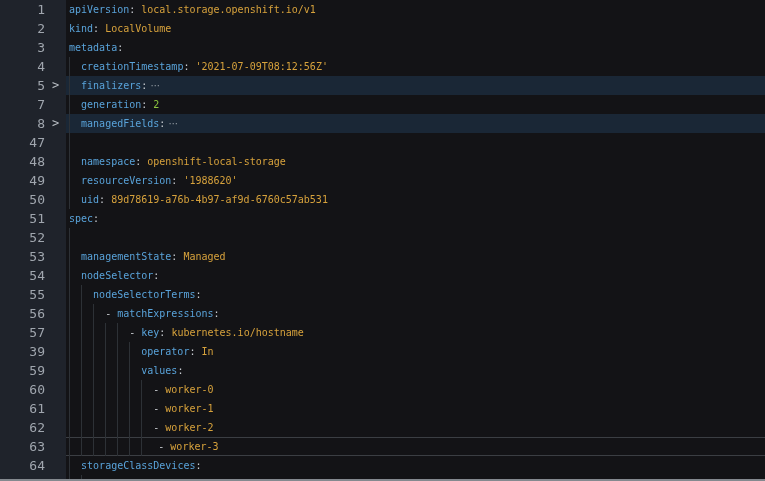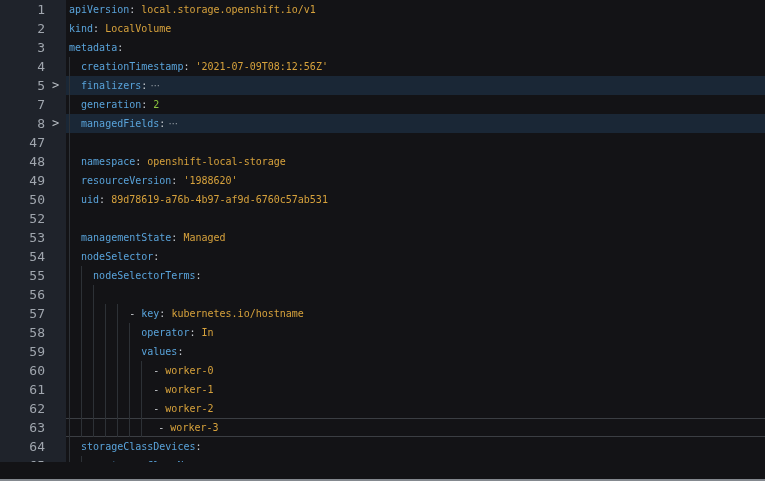--- a/index.html
+++ b/index.html
@@ -119,20 +119,27 @@
   </div>
       <div class="row">
     <div class="gutter">
       <span class="num">50</span>
       <span class="chev">&gt;</span>
     </div>
     <div class="code"><span class="guide" style="left: calc(0ch + 3px);"></span><span class="codetext">  <span class="key">uid</span><span class="punct">:</span> <span class="val-string">89d78619-a76b-4b97-af9d-6760c57ab531</span></span></div>
   </div>
       <div class="row">
     <div class="gutter">
+      <span class="num">51</span>
+      <span class="chev">&gt;</span>
+    </div>
+    <div class="code"><span class="codetext"><span class="key">spec</span><span class="punct">:</span></span></div>
+  </div>
+      <div class="row">
+    <div class="gutter">
       <span class="num">52</span>
       <span class="chev">&gt;</span>
     </div>
     <div class="code"><span class="guide" style="left: calc(0ch + 3px);"></span></div>
   </div>
       <div class="row">
     <div class="gutter">
       <span class="num">53</span>
       <span class="chev">&gt;</span>
     </div>
@@ -150,32 +157,32 @@
       <span class="num">55</span>
       <span class="chev">&gt;</span>
     </div>
     <div class="code"><span class="guide" style="left: calc(0ch + 3px);"></span><span class="guide" style="left: calc(2ch + 3px);"></span><span class="codetext">    <span class="key">nodeSelectorTerms</span><span class="punct">:</span></span></div>
   </div>
       <div class="row">
     <div class="gutter">
       <span class="num">56</span>
       <span class="chev">&gt;</span>
     </div>
-    <div class="code"><span class="guide" style="left: calc(0ch + 3px);"></span><span class="guide" style="left: calc(2ch + 3px);"></span><span class="guide" style="left: calc(4ch + 3px);"></span></div>
+    <div class="code"><span class="guide" style="left: calc(0ch + 3px);"></span><span class="guide" style="left: calc(2ch + 3px);"></span><span class="guide" style="left: calc(4ch + 3px);"></span><span class="codetext">      <span class="punct">- </span><span class="key">matchExpressions</span><span class="punct">:</span></span></div>
   </div>
       <div class="row">
     <div class="gutter">
       <span class="num">57</span>
       <span class="chev">&gt;</span>
     </div>
     <div class="code"><span class="guide" style="left: calc(0ch + 3px);"></span><span class="guide" style="left: calc(2ch + 3px);"></span><span class="guide" style="left: calc(4ch + 3px);"></span><span class="guide" style="left: calc(6ch + 3px);"></span><span class="guide" style="left: calc(8ch + 3px);"></span><span class="codetext">          <span class="punct">- </span><span class="key">key</span><span class="punct">:</span> <span class="val-string">kubernetes.io/hostname</span></span></div>
   </div>
       <div class="row">
     <div class="gutter">
-      <span class="num">58</span>
+      <span class="num">39</span>
       <span class="chev">&gt;</span>
     </div>
     <div class="code"><span class="guide" style="left: calc(0ch + 3px);"></span><span class="guide" style="left: calc(2ch + 3px);"></span><span class="guide" style="left: calc(4ch + 3px);"></span><span class="guide" style="left: calc(6ch + 3px);"></span><span class="guide" style="left: calc(8ch + 3px);"></span><span class="guide" style="left: calc(10ch + 3px);"></span><span class="codetext">            <span class="key">operator</span><span class="punct">:</span> <span class="val-string">In</span></span></div>
   </div>
       <div class="row">
     <div class="gutter">
       <span class="num">59</span>
       <span class="chev">&gt;</span>
     </div>
     <div class="code"><span class="guide" style="left: calc(0ch + 3px);"></span><span class="guide" style="left: calc(2ch + 3px);"></span><span class="guide" style="left: calc(4ch + 3px);"></span><span class="guide" style="left: calc(6ch + 3px);"></span><span class="guide" style="left: calc(8ch + 3px);"></span><span class="guide" style="left: calc(10ch + 3px);"></span><span class="codetext">            <span class="key">values</span><span class="punct">:</span></span></div>

